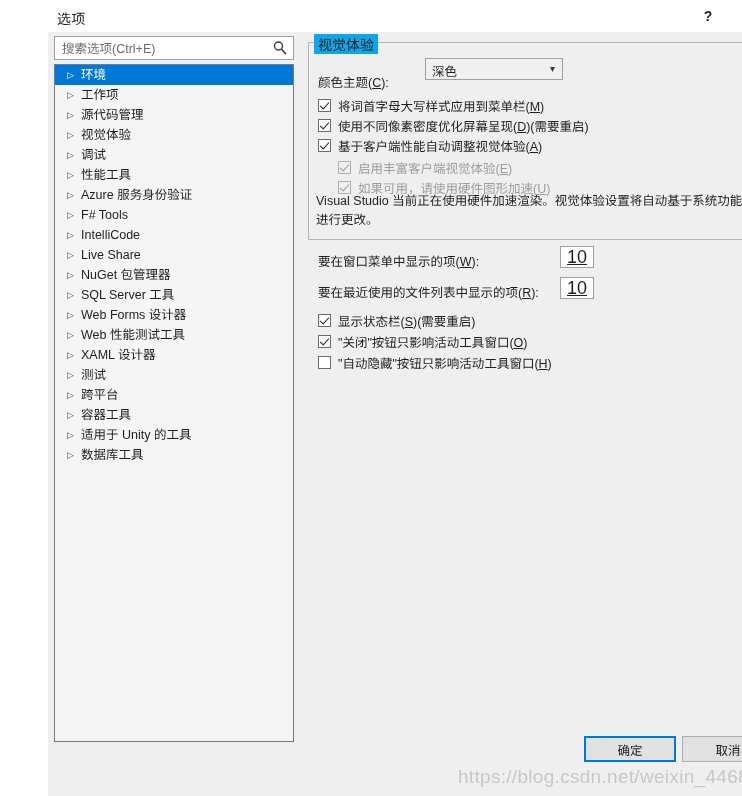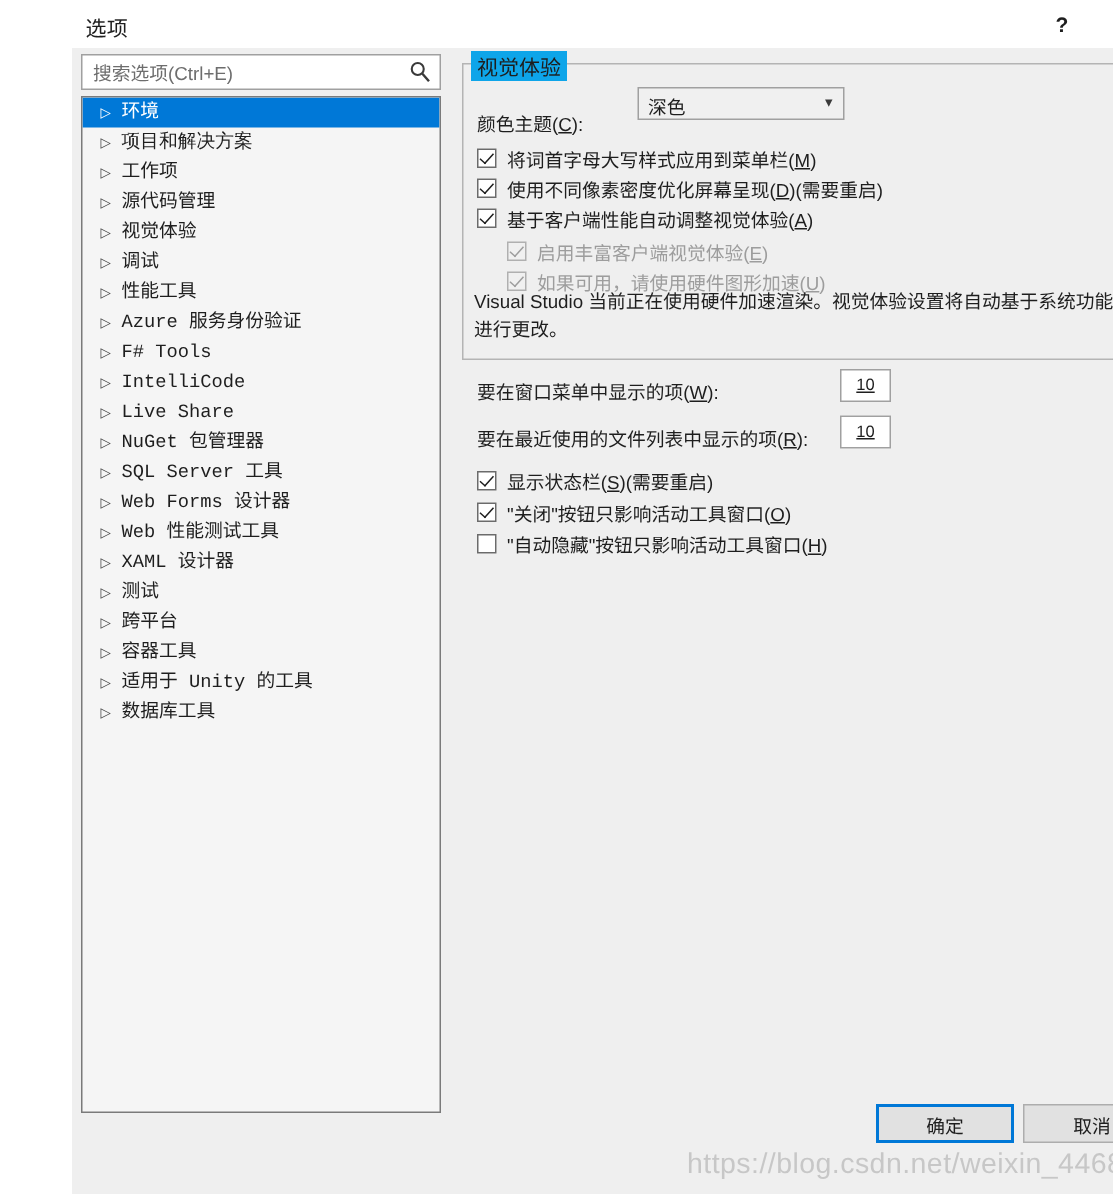--- a/index.html
+++ b/index.html
@@ -150,21 +150,21 @@
     color: #ffffff;
   }
   .tree-arrow {
     display: inline-block;
     width: 14px;
     font-size: 9px;
     color: #4a4a4a;
     vertical-align: top;
   }
   .tree-item.selected .tree-arrow { color: #ffffff; }
-  .tree-label { display: inline-block; vertical-align: top; font-family: Liberation Mono, monospace; }
+  .tree-label { display: inline-block; vertical-align: top; }
 
   
   #settings-pane {
     position: absolute;
     left: 258px;
     top: 0;
     width: 466px;
     height: 730px;
   }
 
@@ -278,21 +278,21 @@
 
   
   .num-field {
     position: absolute;
     width: 34px;
     height: 22px;
     background: #ffffff;
     border: 1px solid #a0a0a0;
     box-sizing: border-box;
     font-family: "Liberation Sans", "DejaVu Sans", sans-serif;
-    font-size: 11px;
+    font-size: 18px;
     color: #1e1e1e;
     text-align: center;
     outline: none;
     padding: 0;
     text-decoration: underline;
   }
 
   
   #dialog-footer {
     position: absolute;
@@ -365,21 +365,20 @@
       <span id="search-icon">
         <svg width="18" height="18" viewBox="0 0 18 18" aria-hidden="true">
           <circle cx="7.5" cy="7" r="4" fill="none" stroke="#3a3a3a" stroke-width="1.4"></circle>
           <line x1="10.6" y1="10.2" x2="15" y2="15.2" stroke="#3a3a3a" stroke-width="1.6"></line>
         </svg>
       </span>
     </div>
 
     <div id="tree-panel">
         <div class="tree-item selected"><span class="tree-arrow">▷</span><span class="tree-label">环境</span></div>
-        <div class="tree-item"><span class="tree-arrow">▷</span><span class="tree-label">项目和解决方案</span></div>
         <div class="tree-item"><span class="tree-arrow">▷</span><span class="tree-label">工作项</span></div>
         <div class="tree-item"><span class="tree-arrow">▷</span><span class="tree-label">源代码管理</span></div>
         <div class="tree-item"><span class="tree-arrow">▷</span><span class="tree-label">视觉体验</span></div>
         <div class="tree-item"><span class="tree-arrow">▷</span><span class="tree-label">调试</span></div>
         <div class="tree-item"><span class="tree-arrow">▷</span><span class="tree-label">性能工具</span></div>
         <div class="tree-item"><span class="tree-arrow">▷</span><span class="tree-label">Azure 服务身份验证</span></div>
         <div class="tree-item"><span class="tree-arrow">▷</span><span class="tree-label">F# Tools</span></div>
         <div class="tree-item"><span class="tree-arrow">▷</span><span class="tree-label">IntelliCode</span></div>
         <div class="tree-item"><span class="tree-arrow">▷</span><span class="tree-label">Live Share</span></div>
         <div class="tree-item"><span class="tree-arrow">▷</span><span class="tree-label">NuGet 包管理器</span></div>

